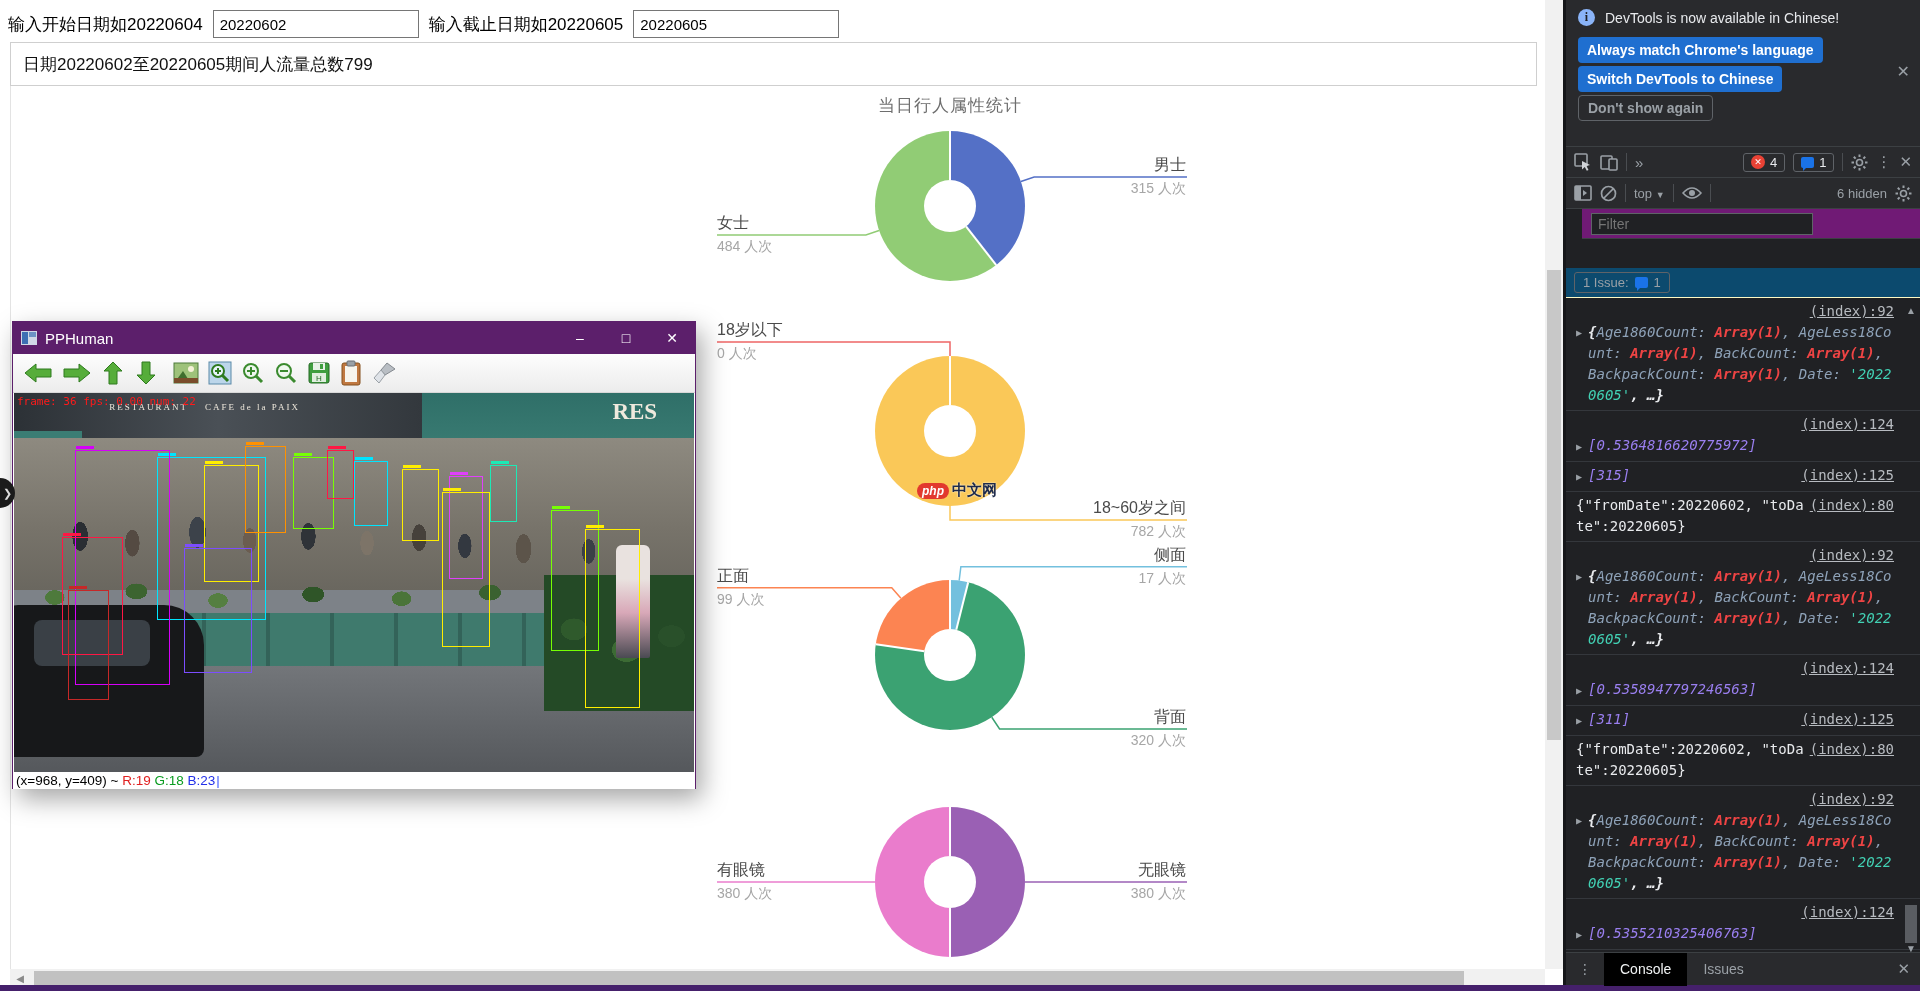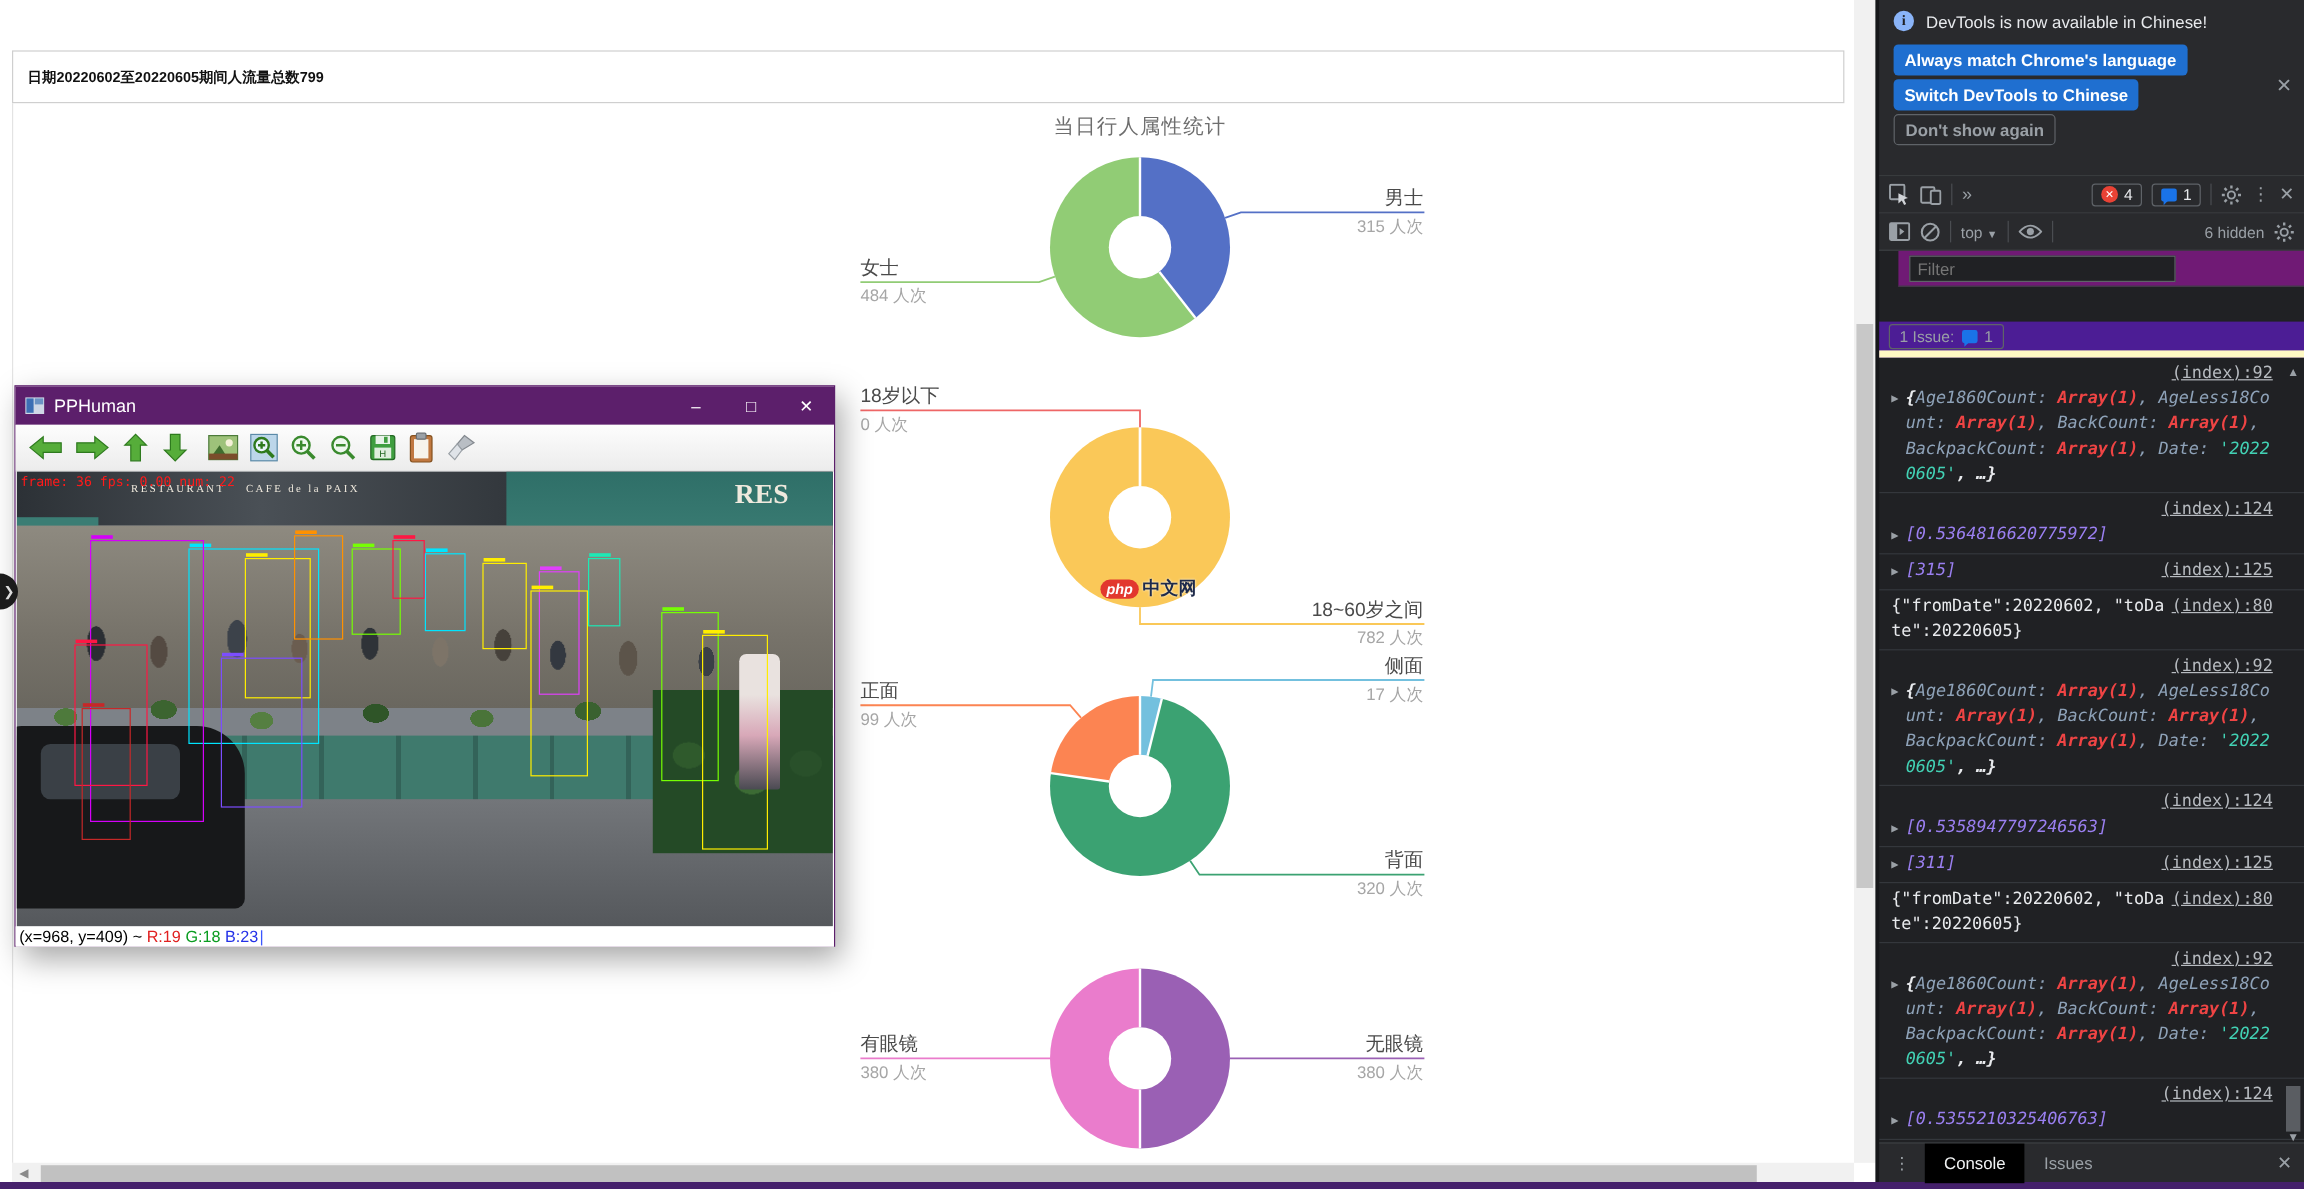--- a/index.html
+++ b/index.html
@@ -4,21 +4,21 @@
 <style>
   * { margin:0; padding:0; box-sizing:border-box; }
   html,body { width:1920px; height:991px; overflow:hidden; background:#fff;
               font-family:"Liberation Sans","DejaVu Sans",sans-serif; }
   #stage { position:relative; width:1920px; height:991px; }
 
   
   #page { position:absolute; left:0; top:0; width:1545px; height:991px; background:#fff; }
   .top-row { position:absolute; left:8px; top:8px; height:32px; display:flex; align-items:center; gap:10px; font-size:17px; color:#000; }
   .date-input { width:206px; height:28px; border:1px solid #767676; background:#fff; font-size:15px; padding:0 6px; font-family:"Liberation Sans",sans-serif; }
-  #summary-box { position:absolute; left:10px; top:42px; width:1527px; height:44px; border:1px solid #cfcfcf; display:flex; align-items:center; padding-left:12px; font-size:12px; color:#111; background:#fff;font-weight:bold; }
+  #summary-box { position:absolute; left:10px; top:42px; width:1527px; height:44px; border:1px solid #cfcfcf; display:flex; align-items:center; padding-left:12px; font-size:17px; color:#111; background:#fff; }
   #chart-area { position:absolute; left:10px; top:86px; width:1527px; height:883px; border-left:1px solid #e3e3e3; overflow:hidden; }
   .chart-title { position:absolute; left:739px; top:8px; width:400px; text-align:center; font-size:17px; color:#6e6e6e; letter-spacing:1px; }
   .donut { position:absolute; width:150px; height:150px; border-radius:50%; }
   .donut::after { content:""; position:absolute; left:49px; top:49px; width:52px; height:52px; border-radius:50%; background:#fff; }
   .pie-label-name { position:absolute; font-size:16px; color:#4a4a4a; white-space:nowrap; }
   .pie-label-val  { position:absolute; font-size:14px; color:#a6a6a6; white-space:nowrap; }
   #leader-svg { position:absolute; left:0; top:0; width:1527px; height:883px; pointer-events:none; }
   #watermark { position:absolute; left:906px; top:395px; display:flex; align-items:center; gap:3px; }
   #watermark .wm-logo { background:#e2382e; color:#fff; font-weight:bold; font-style:italic; font-size:12px; border-radius:9px; padding:1px 5px; }
   #watermark .wm-text { color:#1e2a4a; font-weight:bold; font-size:15px; text-shadow:0 0 2px #fff; }
@@ -62,21 +62,21 @@
   #dt-row1 { top:147px; height:31px; }
   #dt-row2 { top:178px; height:31px; font-size:13px; }
   .tb-sep { width:1px; height:18px; background:#4a4d51; }
   .badge-box { display:inline-flex; align-items:center; gap:5px; border:1px solid #5f6368; border-radius:3px; padding:1px 7px; font-size:13px; color:#e8eaed; }
   .err-circ { width:14px; height:14px; border-radius:50%; background:#e94235; color:#fff; font-size:9px; display:flex; align-items:center; justify-content:center; font-weight:bold; }
   .msg-bub { width:13px; height:11px; background:#1a73e8; border-radius:2px; position:relative; }
   .msg-bub::after { content:""; position:absolute; left:2px; bottom:-3px; border:3px solid transparent; border-top-color:#1a73e8; border-left-color:#1a73e8; }
   #dt-filter-row { position:absolute; left:16px; top:209px; width:100%; height:30px; background:#701a75; border-bottom:1px solid #3c4043; }
   #dt-filter { position:absolute; left:9px; top:4px; width:222px; height:22px; background:#202124; border:1px solid #5f6368; color:#9aa0a6; font-size:14px; padding:0 6px; }
   #dt-levels-row { position:absolute; left:0; top:239px; width:100%; height:29px; background:#292a2d; border-bottom:1px solid #3c4043; display:flex; align-items:center; gap:10px; padding-left:10px; color:#9aa0a6; font-size:14px; }
-  #dt-issue-row { position:absolute; left:0; top:268px; width:100%; height:30px; background:#4c1d95; border-bottom:6px solid #fef9c3; display:flex; align-items:center; padding-left:8px; }
+  #dt-issue-row { position:absolute; left:0; top:268px; width:100%; height:30px; background:#0c4a6e; border-bottom:1px solid #fef9c3; display:flex; align-items:center; padding-left:8px; }
   .issue-chip { display:inline-flex; align-items:center; gap:6px; border:1px solid #5f6368; border-radius:3px; padding:2px 8px; font-size:13px; color:#9aa0a6; }
   #dt-console { position:absolute; left:0; top:298px; width:100%; height:654px; overflow:hidden; font-family:"DejaVu Sans Mono","Liberation Mono",monospace; font-size:14px; }
   .con-entry { position:relative; border-bottom:1px solid #34373c; padding:3px 26px 4px 10px; line-height:21px; }
   .con-src { color:#b7bbc0; text-decoration:underline; }
   .src-line { text-align:right; display:block; }
   .src-float { float:right; }
   .con-arrow { color:#9aa0a6; font-size:10px; margin-right:6px; }
   .obj-row { display:flex; }
   .obj-prev { font-style:italic; color:#8ea2b8; word-break:break-all; }
   .obj-prev b { color:#ef4444; font-style:italic; }
@@ -93,20 +93,26 @@
   .bottom-tab.active { background:#000; color:#f1f3f4; }
   #dt-bottom-close { position:absolute; right:10px; color:#9aa0a6; font-size:15px; }
   .icon-svg { flex:none; }
 </style>
 </head>
 <body>
 
 <div id="stage">
 
   <div id="page">
+    <div class="top-row">
+      <span>输入开始日期如20220604</span>
+      <input class="date-input" value="20220602" style="">
+      <span>输入截止日期如20220605</span>
+      <input class="date-input" value="20220605" style="">
+    </div>
     <div id="summary-box">
       <span>日期20220602至20220605期间人流量总数799</span>
     </div>
 
     <div id="chart-area">
       <div class="chart-title">当日行人属性统计</div>
       <div class="donut" style="left: 864px; top: 45px; background: conic-gradient(rgb(84, 112, 198) 0deg, rgb(84, 112, 198) 141.927deg, rgb(145, 204, 117) 141.927deg, rgb(145, 204, 117) 360deg);"></div>
         <div class="donut" style="left: 864px; top: 270px; background: conic-gradient(rgb(238, 102, 102) 0deg, rgb(238, 102, 102) 0deg, rgb(250, 200, 88) 0deg, rgb(250, 200, 88) 360deg);"></div>
         <div class="donut" style="left: 864px; top: 494px; background: conic-gradient(rgb(115, 192, 222) 0deg, rgb(115, 192, 222) 14.0367deg, rgb(59, 162, 114) 14.0367deg, rgb(59, 162, 114) 278.257deg, rgb(252, 132, 82) 278.257deg, rgb(252, 132, 82) 360deg);"></div>
         <div class="donut" style="left: 864px; top: 721px; background: conic-gradient(rgb(154, 96, 180) 0deg, rgb(154, 96, 180) 180deg, rgb(234, 124, 204) 180deg, rgb(234, 124, 204) 360deg);"></div>

